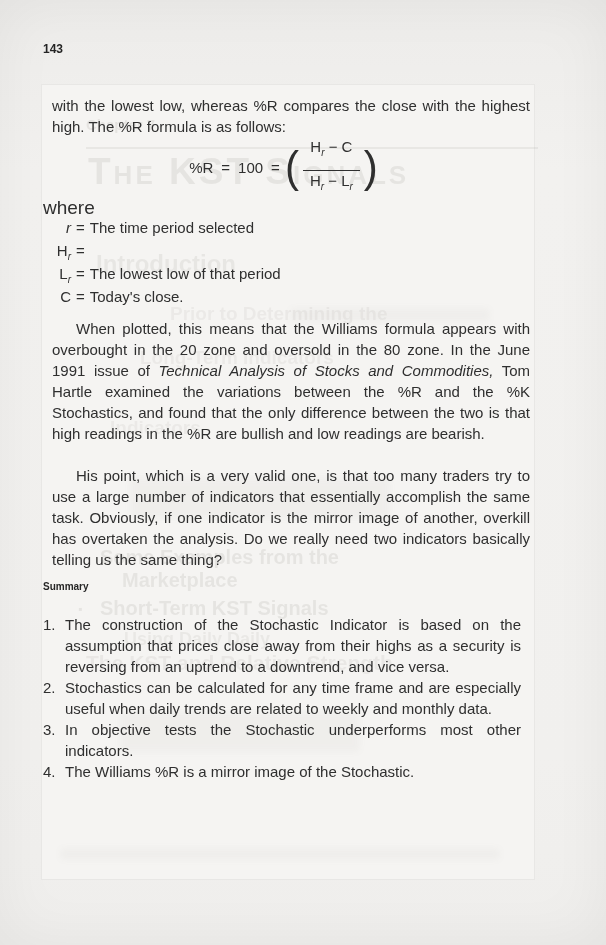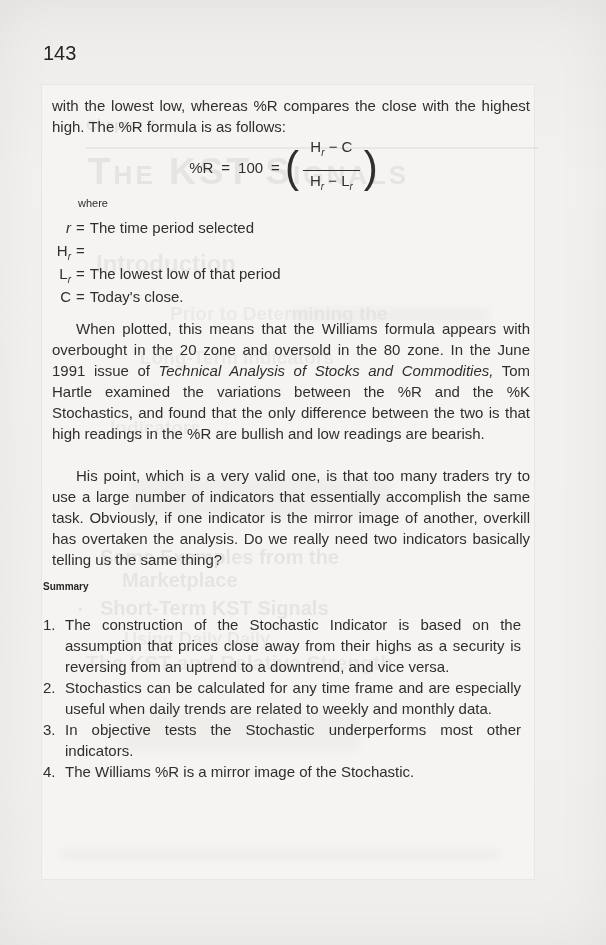--- a/index.html
+++ b/index.html
@@ -22,34 +22,34 @@
   
   .ghost { position:absolute; color:#8c8880; font-weight:bold; white-space:nowrap; pointer-events:none; }
   .ghost-rule { position:absolute; background:#8c8880; opacity:0.12; }
   .smudge { position:absolute; background:#8c8880; filter:blur(3px); border-radius:4px; pointer-events:none; }
   
   .running-header {
     position:absolute; left:43px; top:42px; width:494px;
     display:flex; justify-content:space-between; align-items:baseline;
     font-size:14px; color:#383838;
   }
-  .running-header .pagenum { font-weight:normal; color:#242424; font-size:20px; }
+  .running-header .pagenum { font-weight:bold; color:#242424; font-size:12px; }
   .body-col { position:absolute; left:43px; width:478px; font-size:15px; line-height:21px; }
   .jp { text-align:justify; margin:9px; }
   .indent { text-indent:24px; }
   .formula-row { position:absolute; left:43px; top:138px; width:478px; height:58px;
     display:flex; justify-content:center; align-items:center; font-size:15px; }
   .formula-row .tok { margin:0 4px; }
   .frac { display:inline-flex; flex-direction:column; text-align:center; margin:0 3px; line-height:18px; }
   .frac .num { padding:0 7px 8px; }
   .frac .den { border-top:1.2px solid #2f2f2f; padding:1px 7px 0; }
   .paren { font-size:42px; font-weight:300; line-height:1; transform:scaleY(1.05); margin:0 1px; color:#2f2f2f; }
   sub { font-size:10px; }
   .it { font-style:italic; }
-  .where { position:absolute; left:43px; top:197px; font-size:11px;margin-left:35px; }
+  .where { position:absolute; left:43px; top:197px; font-size:19px; }
   .defs { position:absolute; left:43px; top:219px; width:478px; font-size:15px; }
   .defrow { display:flex; height:23px; align-items:baseline; }
   .dterm { width:28px; text-align:right; flex:none; }
   .deq { padding:0 5px; flex:none; }
   .summary-heading { position:absolute; left:43px; top:581px; font-size:10px; font-weight:bold; color:#262626; }
   .sumlist { position:absolute; left:43px; top:614px; width:478px; font-size:15px; line-height:21px; }
   .li { display:flex; }
   .li .num { width:22px; flex:none; }
   .li .litext { flex:1; text-align:justify; margin:0; }
 </style>

